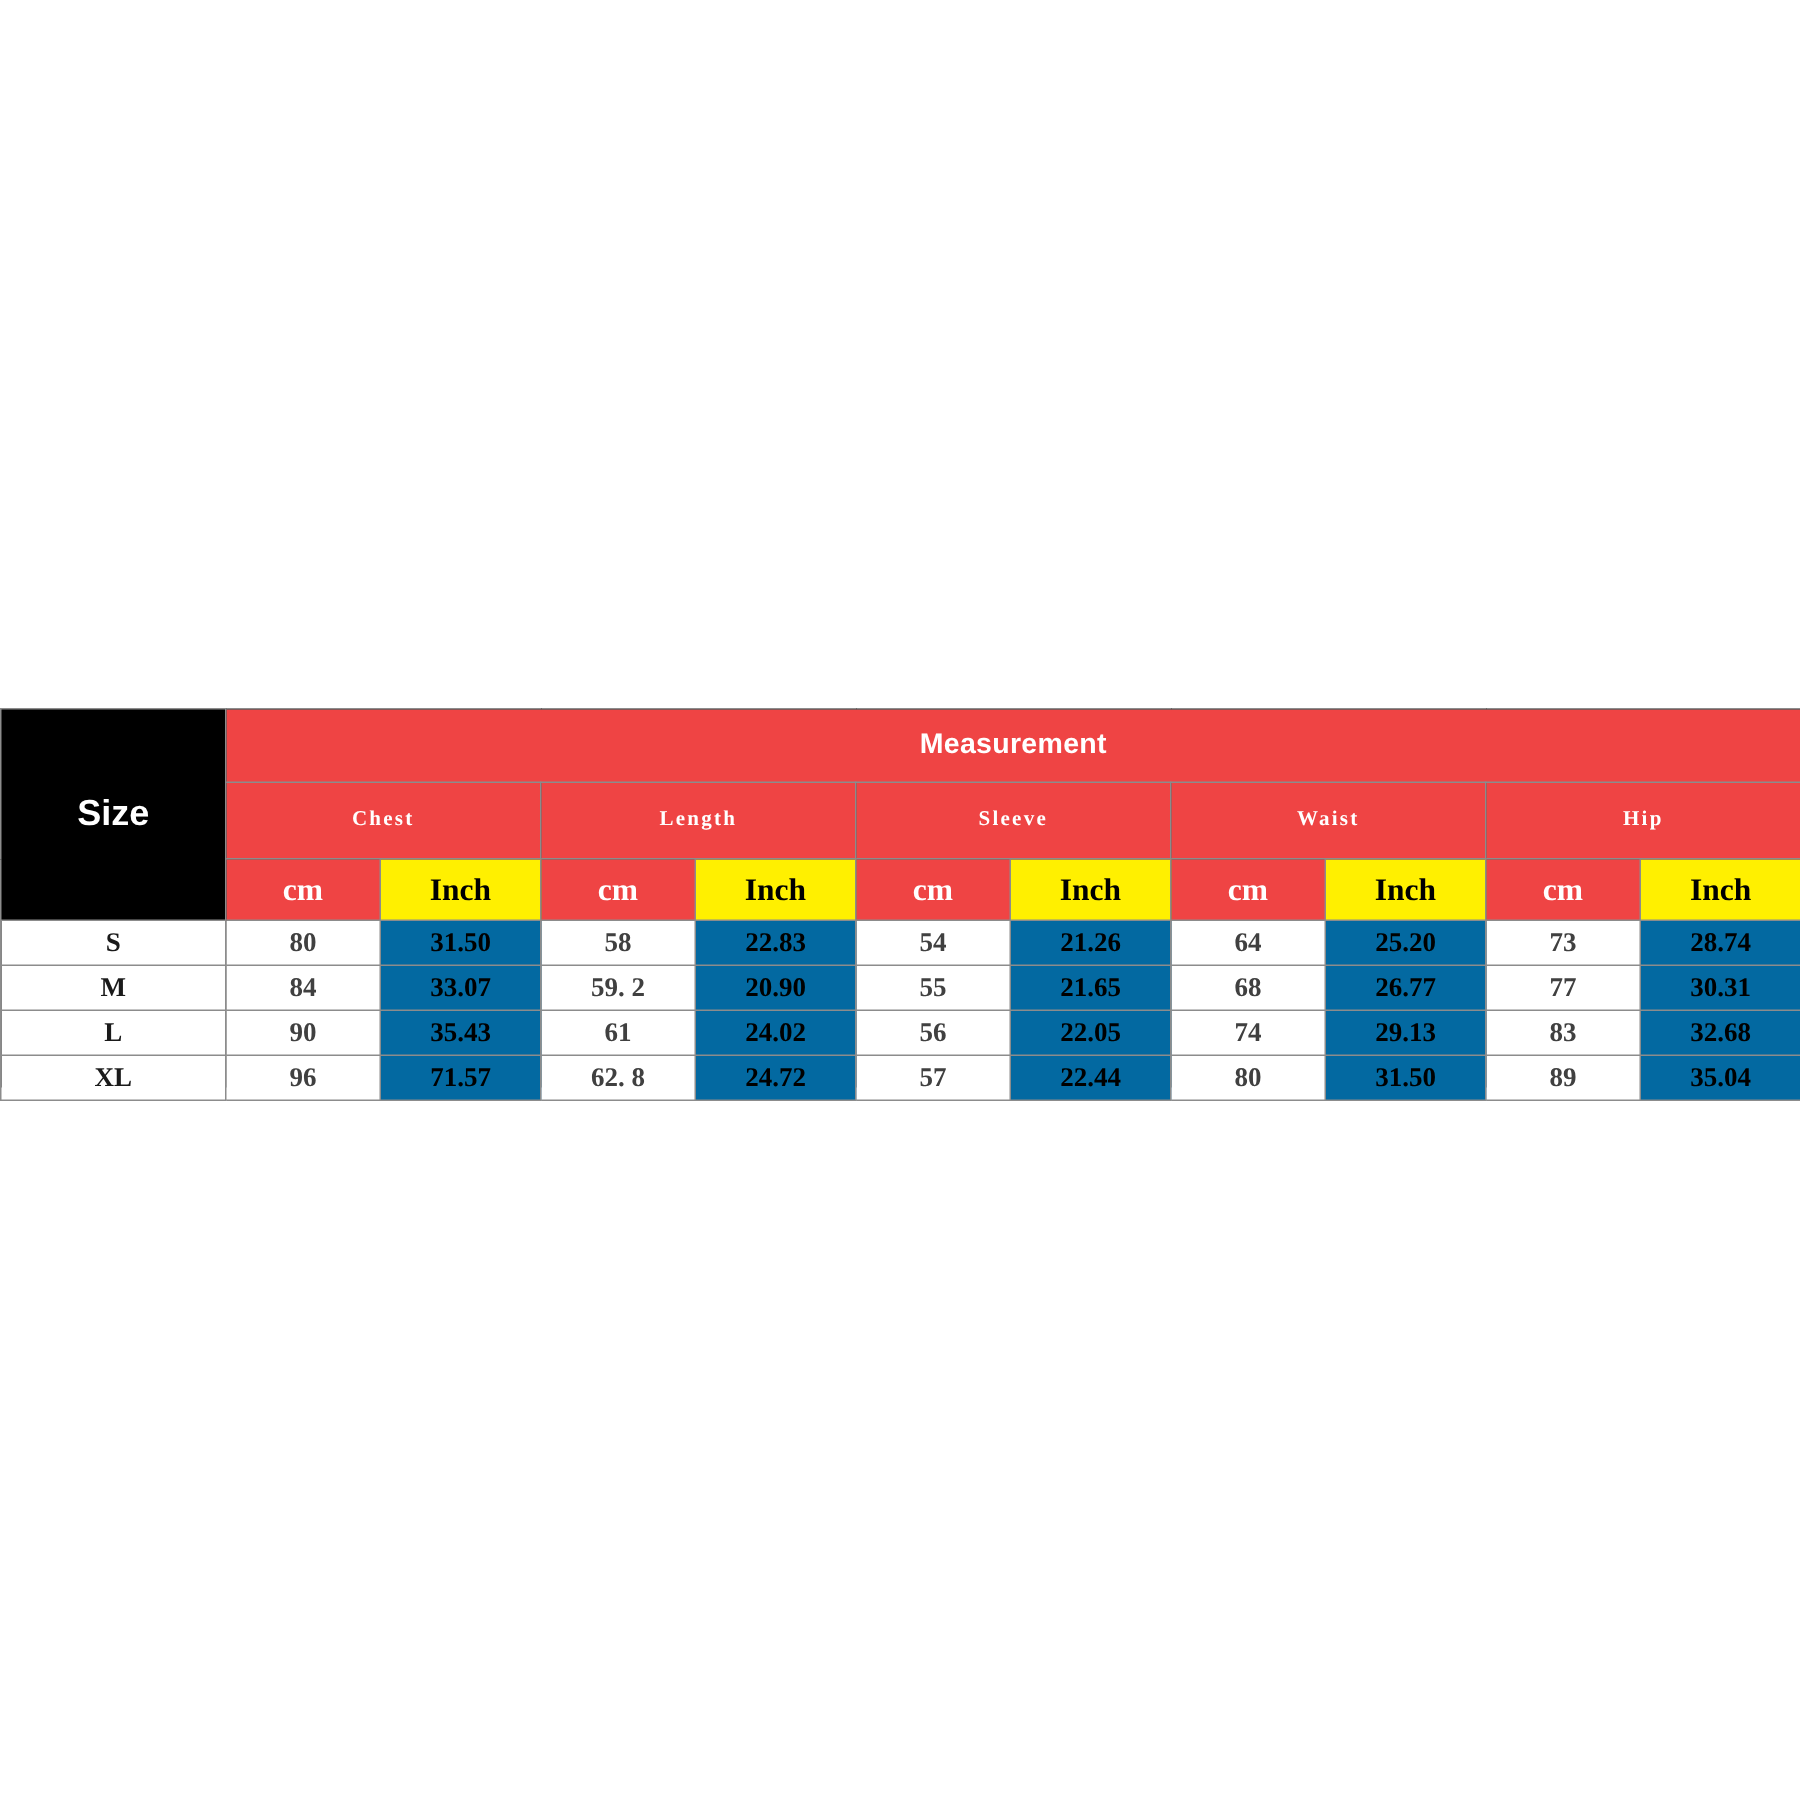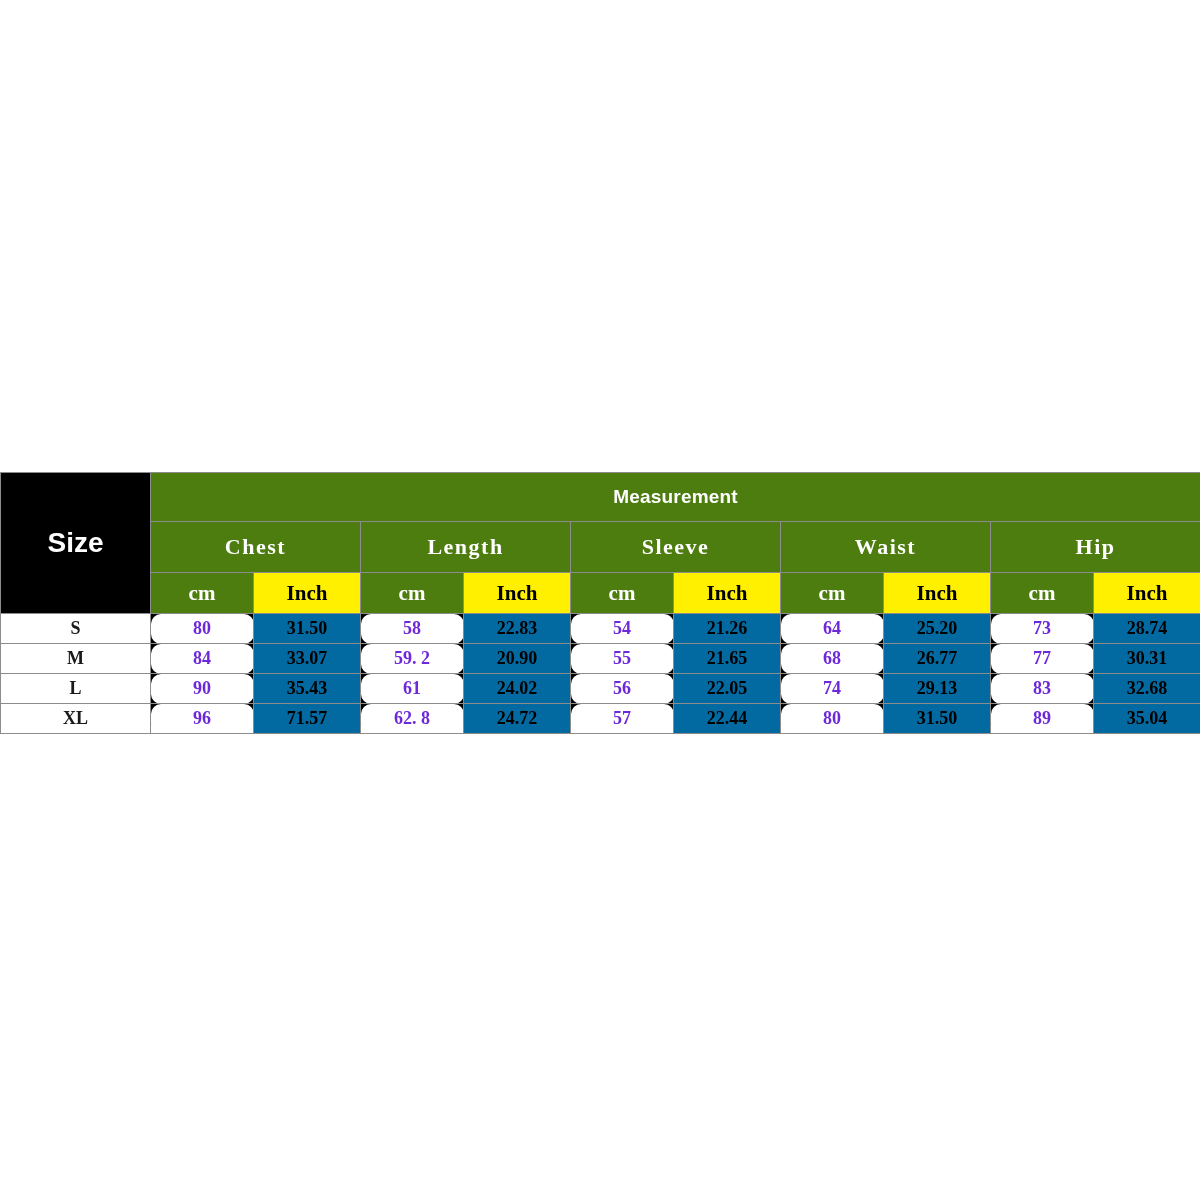--- a/index.html
+++ b/index.html
@@ -41,47 +41,47 @@
   table.size-chart th {
     border: 1px solid #8c8c8c;
     padding: 0;
     text-align: center;
     vertical-align: middle;
     font-weight: bold;
   }
 
   
   .hdr-black {
-    background: #4d7c0f;
+    background: #ef4444;
     color: #ffffff;
   }
   .hdr-yellow {
     background: #FFF000;
     color: #000000;
     margin-top: 31px;
   }
 
   .cell-measurement {
     font-family: "Liberation Sans", sans-serif;
     font-size: 19px;
     letter-spacing: 0.2px;
     height: 48px;
   }
 
   .cell-size {
     font-family: "Liberation Sans", sans-serif;
-    font-size: 28px;
+    font-size: 24px;
     background: #000000;
     color: #ffffff;
     width: 150px;
   }
 
   .cell-group {
     font-family: "Liberation Serif", serif;
-    font-size: 22px;
+    font-size: 14px;
     letter-spacing: 1.5px;
     height: 50px;
   }
 
   .cell-unit {
     font-family: "Liberation Serif", serif;
     font-size: 21px;
     height: 40px;
   }
 
@@ -91,23 +91,22 @@
     font-family: "Liberation Serif", serif;
     font-size: 18px;
   }
   .cell-sizeval {
     background: #ffffff;
     color: #1a1a1a;
     font-weight: normal;
   }
   .cell-cm {
     background: #ffffff;
-    color: #6d28d9;
+    color: #404040;
     font-weight: normal;
-    border-radius: 10px;
   }
   .cell-inch {
     background: #0369a1;
     color: #000000;
     font-weight: bold;
   }
 
   
   col.c-size  { width: 150px; }
   col.c-cm    { width: 103px; }

